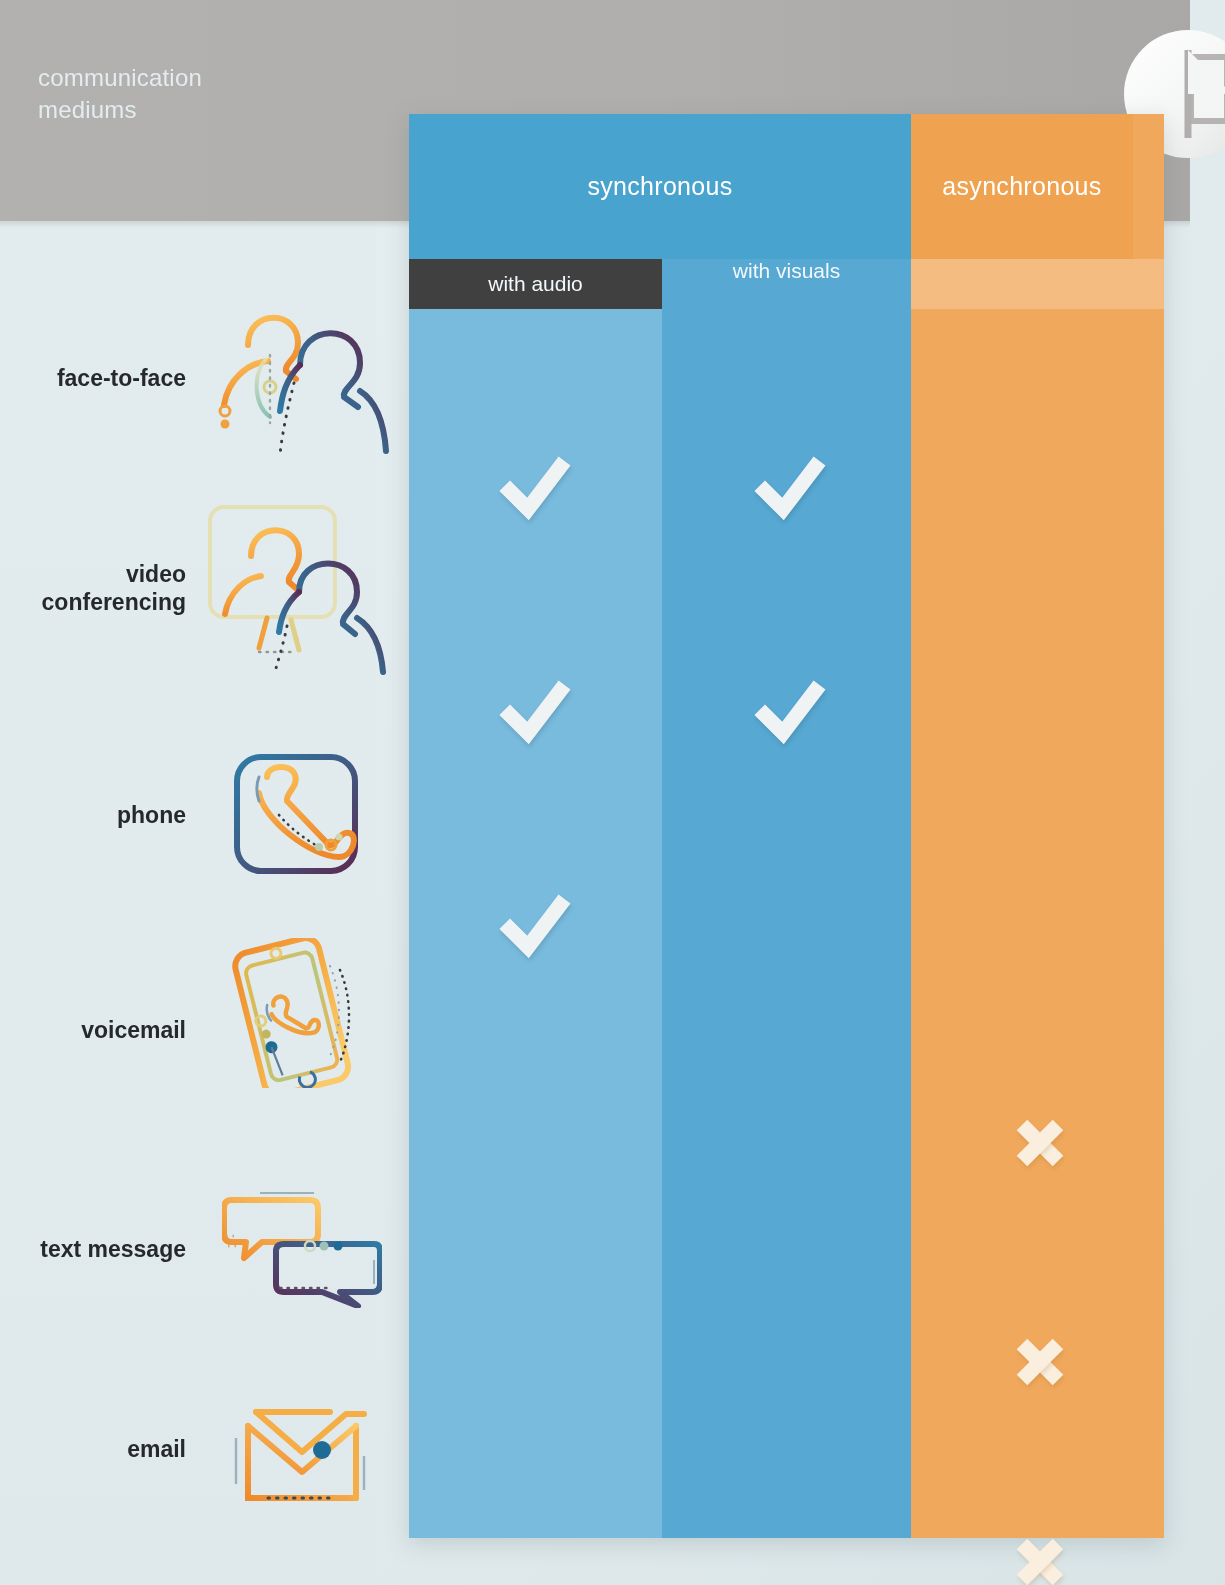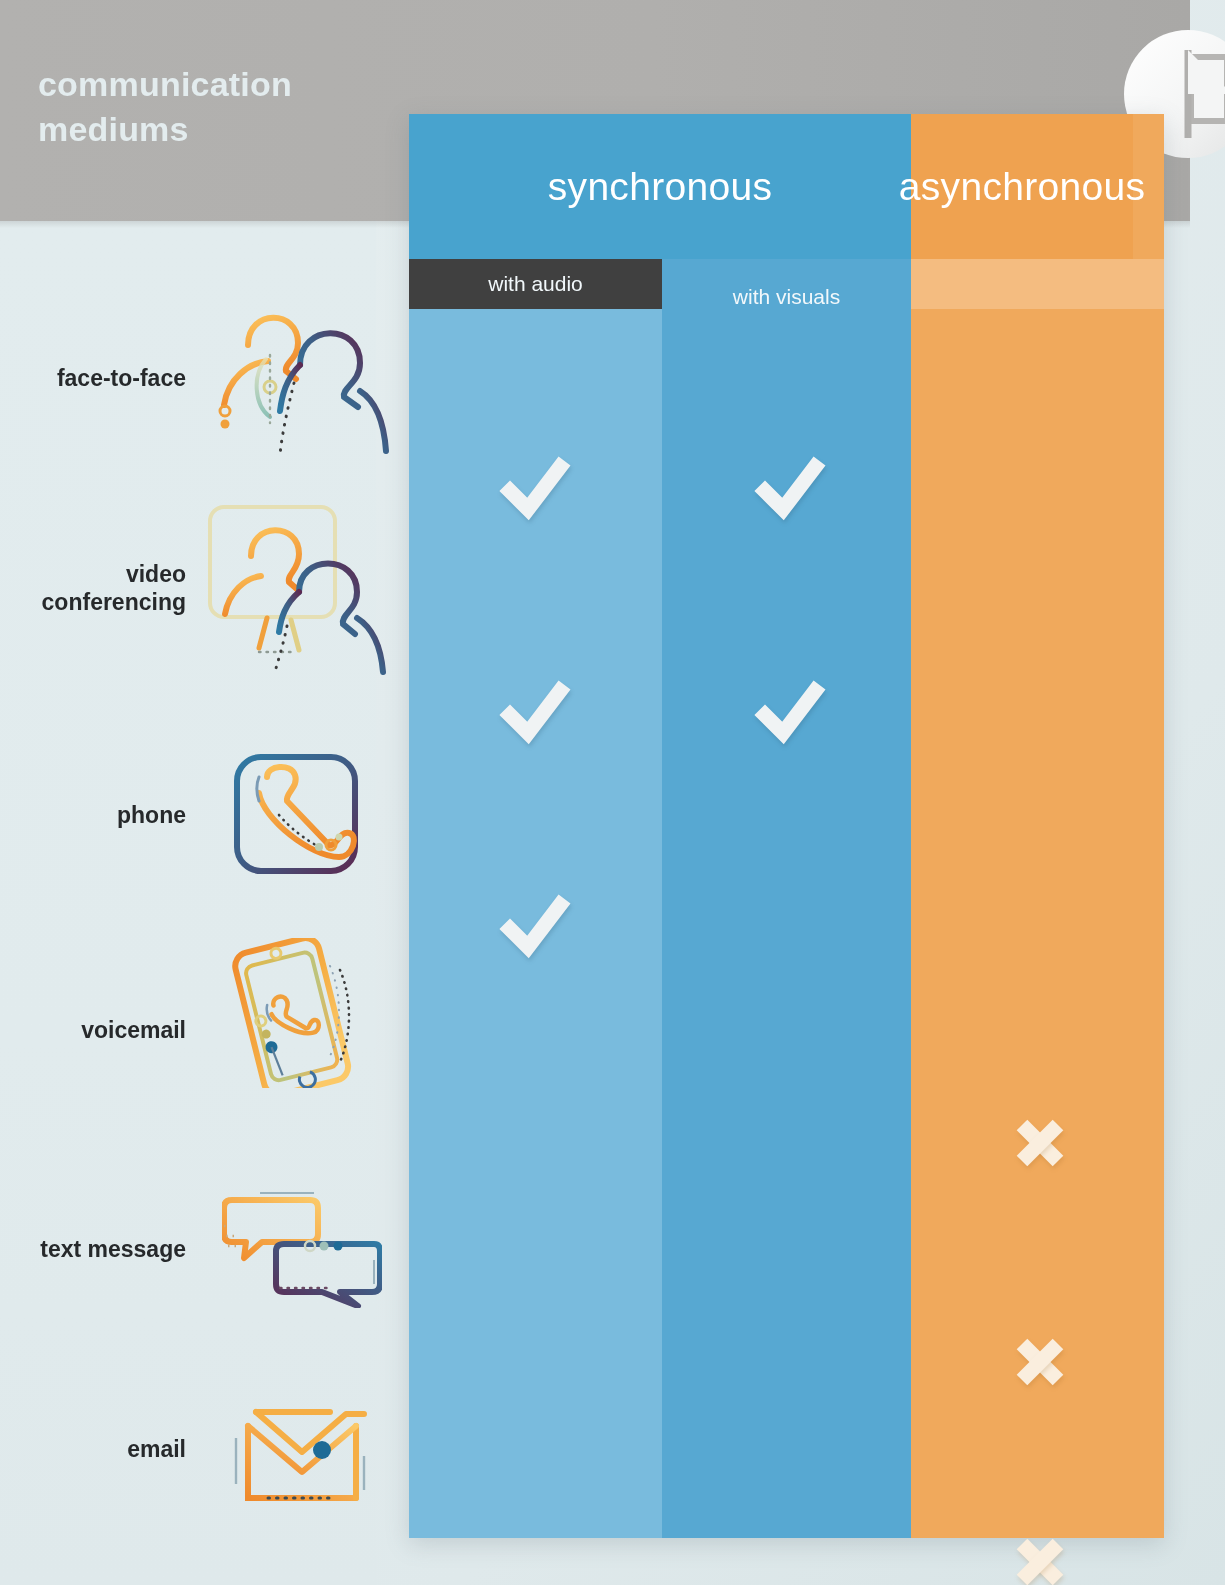--- a/index.html
+++ b/index.html
@@ -24,21 +24,21 @@
     position:absolute; left:0; top:0; width:1190px; height:221px;
     background:linear-gradient(90deg,#b2b1af 0%,#b0afad 55%,#a9a8a6 100%);
   }
   #header-band-shadow{
     position:absolute; left:0; top:221px; width:1190px; height:7px;
     background:linear-gradient(180deg,rgba(120,120,118,.20),rgba(120,120,118,0));
     pointer-events:none;
   }
   #page-title{
     position:absolute; left:38px; top:62px;
-    font-size:34px; font-weight:700; line-height:1.32;
+    font-size:24px; font-weight:400; line-height:1.32;
     color:#e3ecee; letter-spacing:.2px; white-space:pre-line;
   }
   
   #logo{
     position:absolute; left:1122px; top:28px; width:132px; height:132px;
   }
   
   #matrix-card{
     position:absolute; left:409px; top:114px; width:755px; height:1424px;
     box-shadow:0 6px 22px rgba(90,110,120,.22);
@@ -53,31 +53,31 @@
     position:absolute; left:0; top:0; width:502px; height:145px;
     background:#48a3ce;
     display:flex; align-items:center; justify-content:center;
   }
   #hdr-async{
     position:absolute; left:502px; top:0; width:222px; height:145px;
     background:#efa250;
     display:flex; align-items:center; justify-content:center;
   }
   .hdr-label{
-    font-size:39px; color:#ffffff; font-weight:400; letter-spacing:.3px;
+    font-size:25px; color:#ffffff; font-weight:400; letter-spacing:.3px;
   }
   #sub-audio{
     position:absolute; left:0; top:145px; width:253px; height:50px;
     background:#404040;
     display:flex; align-items:center; justify-content:center;text-align:right;
   }
   #sub-visuals{
     position:absolute; left:253px; top:145px; width:249px; height:50px;
     background:#57a8d2;
-    display:flex; align-items:flex-end; justify-content:center;
+    display:flex; align-items:flex-start; justify-content:center;
   }
   #sub-async{
     position:absolute; left:502px; top:145px; width:253px; height:50px;
     background:#f4bc80;
   }
   .sub-label{ font-size:21px; color:#f2f8fb; font-weight:400; }
 
   
   .mark{
     position:absolute; width:84px; height:84px;

